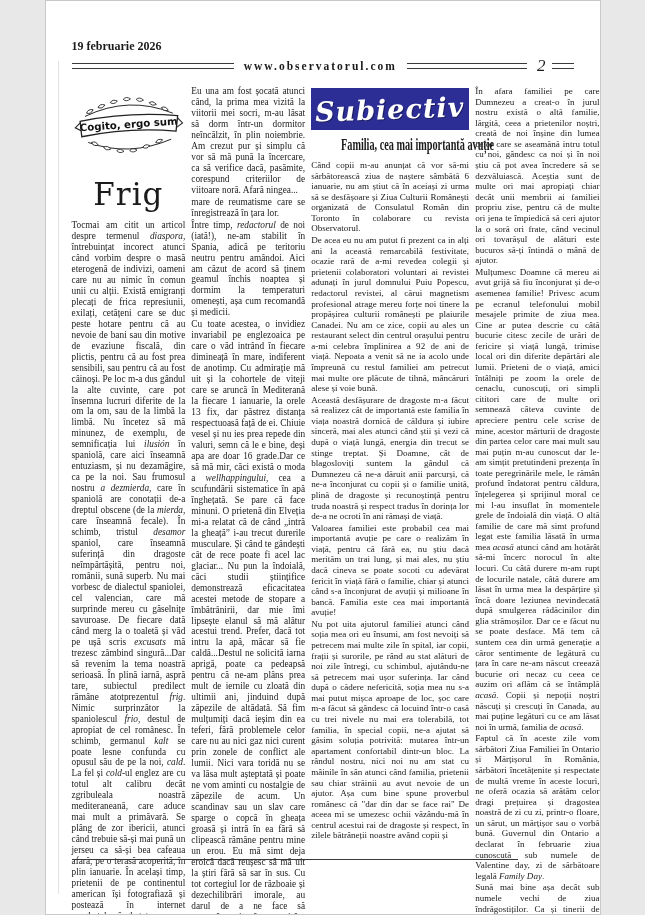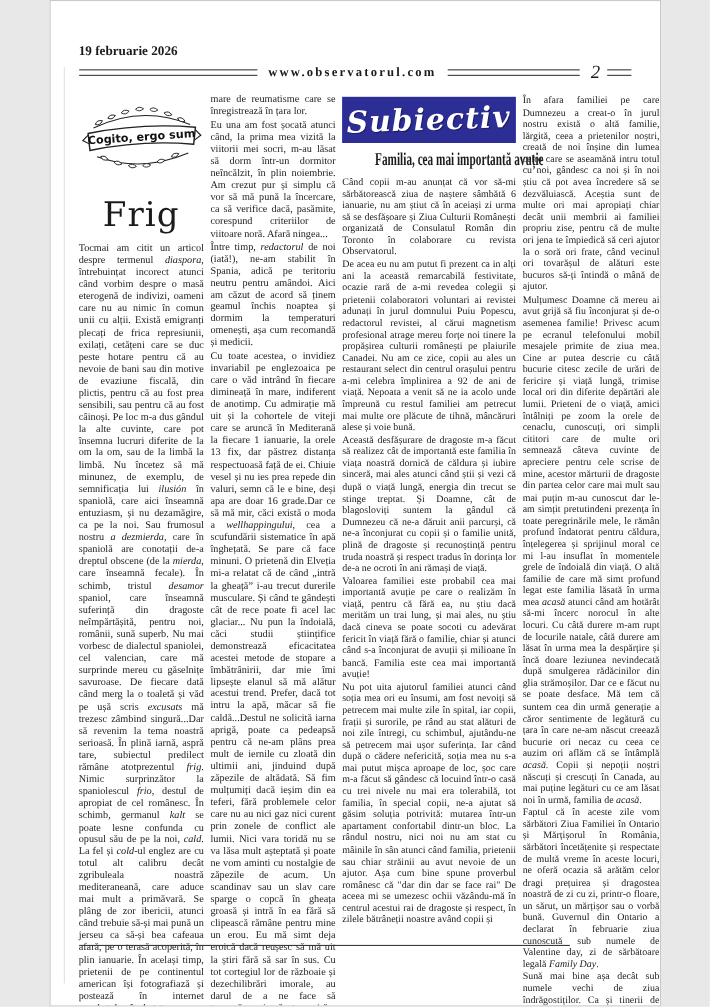--- a/index.html
+++ b/index.html
@@ -120,22 +120,22 @@
         </g>
       </svg>
       <h1 class="frig-title">Frig</h1>
       <div class="textflow">
           <p class="para">Tocmai am citit un articol despre termenul <i>diaspora</i>, întrebuințat incorect atunci când vorbim despre o masă eterogenă de indivizi, oameni care nu au nimic în comun unii cu alții. Există emigranți plecați de frica represiunii, exilați, cetățeni care se duc peste hotare pentru că au nevoie de bani sau din motive de evaziune fiscală,  din plictis, pentru că au fost prea sensibili, sau pentru că au fost câinoși. Pe loc m-a dus gândul la alte cuvinte, care pot însemna lucruri diferite de la om la om, sau de la limbă la limbă. Nu încetez să mă minunez, de exemplu, de semnificația lui <i>ilusión</i> în spaniolă, care aici înseamnă entuziasm, și nu dezamăgire, ca pe la noi. Sau frumosul nostru <i>a dezmierda</i>, care în spaniolă are conotații de-a dreptul obscene (de la <i>mierda</i>, care înseamnă fecale). În schimb, tristul <i>desamor</i> spaniol, care înseamnă suferință din dragoste neîmpărtășită, pentru noi, românii, sună superb. Nu mai vorbesc de dialectul spaniolei, cel valencian, care mă surprinde mereu cu găselnițe savuroase. De fiecare dată când merg la o toaletă și văd pe ușă scris <i>excusats</i> mă trezesc zâmbind singură...Dar să revenim la tema noastră serioasă. În plină iarnă, aspră tare, subiectul predilect rămâne atotprezentul <i>frig</i>. Nimic surprinzător la spaniolescul <i>frio</i>, destul de apropiat de cel românesc. În schimb, germanul <i>kalt</i> se poate lesne confunda cu opusul său de pe la noi, <i>cald</i>. La fel și <i>cold</i>-ul englez are cu totul alt calibru decât zgribuleala noastră mediteraneană, care aduce mai mult a primăvară. Se plâng de zor ibericii, atunci când trebuie să-și mai pună un jerseu ca să-și bea cafeaua afară, pe o terasă acoperită, în plin ianuarie. În același timp, prietenii de pe continentul american își fotografiază și postează în internet spaghetele înghețate ca un turn vertical în farfurie, cu furculița înfiptă orizontal în ele.Soțul meu, teuton la origine, o rupe puțin pe românește, dar nu spune niciodată <i>rece</i>. Nu știu de ce îi alunecă mai bine pe limbă <i>frig</i>. Poate pentru că se gândește la englezescul <i>freak</i> și îl amuză sonoritatea. Cert este că vikingul de el încă mai crede în basmul oțelirii prin metode spartane, drept pentru care mi-a fost greu să-l conving să țină fereastra închisă la dormitor pe timp de noapte. Căci germanii, fie iarnă, fie vară, dorm cu geamul întredeschis, obicei care, după părerea mea, își aduce contribuția la rata</p>
         </div>
     </div>
 
     <div class="col col2">
       <div class="textflow">
+          <p class="para">Eu una am fost șocată atunci când, la prima mea vizită la viitorii mei socri, m-au lăsat să dorm într-un dormitor neîncălzit, în plin noiembrie. Am crezut pur și simplu că vor să mă pună la încercare, ca să verifice dacă, pasămite, corespund criteriilor de viitoare noră. Afară ningea...</p>
           <p class="para">mare de reumatisme care se înregistrează în țara lor.</p>
-          <p class="para">Eu una am fost șocată atunci când, la prima mea vizită la viitorii mei socri, m-au lăsat să dorm într-un dormitor neîncălzit, în plin noiembrie. Am crezut pur și simplu că vor să mă pună la încercare, ca să verifice dacă, pasămite, corespund criteriilor de viitoare noră. Afară ningea...</p>
           <p class="para">Între timp, <i>redactorul</i> de noi (iată!), ne-am stabilit în Spania, adică pe teritoriu neutru pentru amândoi. Aici am căzut de acord să ținem geamul închis noaptea și dormim la temperaturi omenești, așa cum recomandă și medicii.</p>
           <p class="para">Cu toate acestea, o invidiez invariabil pe englezoaica pe care o văd intrând în fiecare dimineață în mare, indiferent de anotimp. Cu admirație mă uit și la cohortele de viteji care se aruncă în Mediterană la fiecare 1 ianuarie, la orele 13 fix, dar păstrez distanța respectuoasă față de ei. Chiuie vesel și nu ies prea repede din valuri, semn că le e bine, deși apa are doar 16 grade.Dar ce să mă mir, căci există o moda a <i>wellhappingului</i>, cea a scufundării sistematice în apă înghețată. Se pare că face minuni. O prietenă din Elveția mi-a relatat că de când „intră la gheață” i-au trecut durerile musculare. Și când te gândești cât de rece poate fi acel lac glaciar... Nu pun la îndoială, căci studii științifice demonstrează eficacitatea acestei metode de stopare a îmbătrânirii, dar mie îmi lipsește elanul să mă alătur acestui trend. Prefer, dacă tot intru la apă, măcar să fie caldă...Destul ne solicită iarna aprigă, poate ca pedeapsă pentru că ne-am plâns prea mult de iernile cu zloată din ultimii ani, jinduind după zăpezile de altădată. Să fim mulțumiți dacă ieșim din ea teferi, fără problemele celor care nu au nici gaz nici curent prin zonele de conflict ale lumii. Nici vara toridă nu se va lăsa mult așteptată și poate ne vom aminti cu nostalgie de zăpezile de acum. Un scandinav sau un slav care sparge o copcă în gheața groasă și intră în ea fără să clipească rămâne pentru mine un erou. Eu mă simt deja eroică dacă reușesc să mă uit la știri fără să sar în sus. Cu tot cortegiul lor de războaie și dezechilibrări imorale, au darul de a ne face să tremurăm și să transpirăm chiar fără frig, ce nevoie să mai avem de alte căliri, înconjurați de minciuni care îngheață apele?</p>
           <p class="para">Ca punct final îmi vine în minte replica unui simpatic octogenar , care, adresându-se fratelui său nonagenar, remarca:</p>
           <p class="para">„frate, suntem la o vârstă la care deja îți dau lacrimile doar uitându-te la prognoza meteo”.</p>
         </div>
       <div class="sig sig-left">Gabriela Elveția Sonnenberg</div>
     </div>
 
     <div class="col col3">
       <div class="banner" style="background: rgb(44, 46, 150);">

